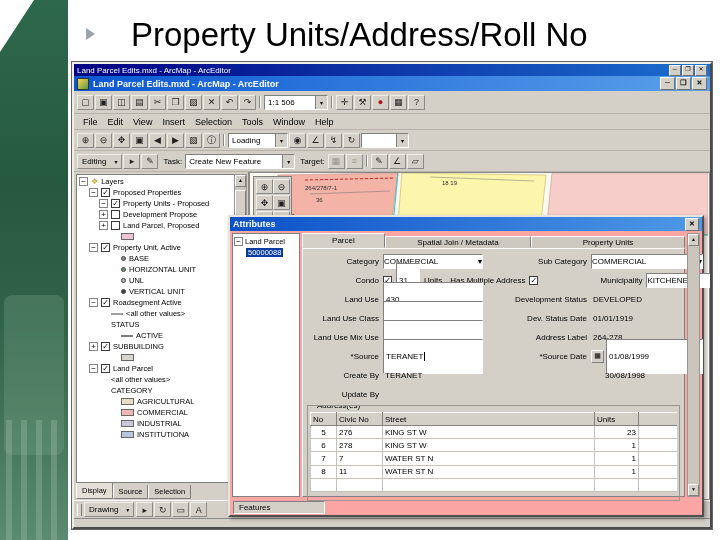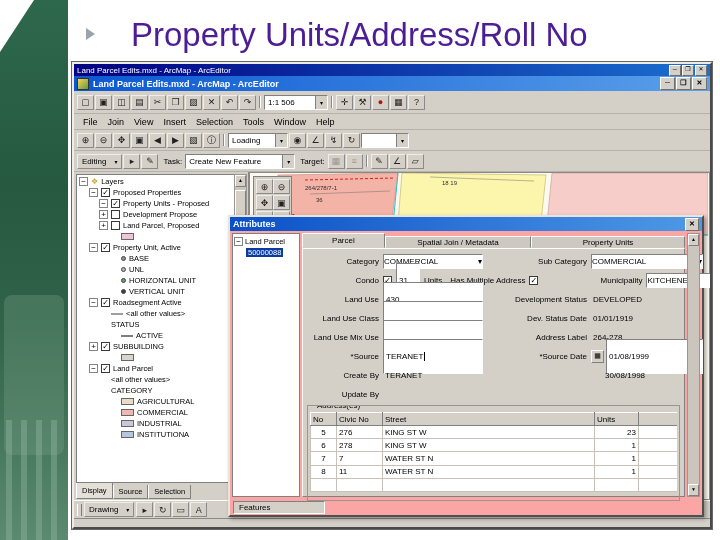--- a/index.html
+++ b/index.html
@@ -8,21 +8,21 @@
   
   .green-band{position:absolute;left:0;top:0;width:68px;height:540px;
     background:linear-gradient(180deg,#2e684c 0%,#26593f 35%,#306349 60%,#47785e 82%,#5c8a71 100%);}
   .gb-wedge{position:absolute;left:0;top:0;width:34px;height:52px;background:#fff;
     clip-path:polygon(0 0,100% 0,0 100%);}
   .gb-light1{position:absolute;left:4px;top:295px;width:60px;height:160px;background:#7da78c;opacity:.30;border-radius:8px;}
   .gb-cols{position:absolute;left:6px;top:420px;width:58px;height:120px;opacity:.35;
     background:repeating-linear-gradient(90deg,#9cc0a8 0 6px,transparent 6px 15px);}
   .bullet-tri{position:absolute;left:86px;top:28px;width:0;height:0;
     border-left:9px solid #9aa2ac;border-top:6px solid transparent;border-bottom:6px solid transparent;}
-  .slide-title{position:absolute;left:131px;top:16px;margin:0;font-size:33px;font-weight:400;color:#4c1d95;letter-spacing:0;}
+  .slide-title{position:absolute;left:131px;top:16px;margin:0;font-size:33px;font-weight:400;color:#000000;letter-spacing:0;}
 
   
   .window{position:absolute;left:72px;top:62px;width:636px;height:463px;background:#d4d0c8;
     border:2px solid;border-color:#efede8 #4a4a4a #4a4a4a #efede8;box-shadow:0 0 0 1px #666;
     display:flex;flex-direction:column;overflow:hidden;}
   .tbar1{height:12px;background:linear-gradient(90deg,#000082,#1b6fd0);color:#fff;font-size:8px;
     display:flex;align-items:center;padding:0 3px;gap:3px;flex:none;}
   .tbar2{height:15px;background:linear-gradient(90deg,#0a57d2,#5aa0ea);color:#fff;font-size:9px;font-weight:bold;
     display:flex;align-items:center;padding:0 3px;gap:4px;flex:none;}
   .appicon{width:10px;height:10px;background:linear-gradient(135deg,#ffd34d,#5a9e46);border:1px solid #333;flex:none;}
@@ -197,21 +197,21 @@
         <span class="tbtn">✛</span>
         <span class="tbtn">⚒</span>
         <span class="tbtn" style="color: rgb(176, 16, 16);">●</span>
         <span class="tbtn">▦</span>
         <span class="tbtn">?</span>
       </span>
   </div>
 
   <div class="menubar" id="menubar">
       <span class="menu-item">File</span>
-      <span class="menu-item">Join</span>
+      <span class="menu-item">Edit</span>
       <span class="menu-item">View</span>
       <span class="menu-item">Insert</span>
       <span class="menu-item">Selection</span>
       <span class="menu-item">Tools</span>
       <span class="menu-item">Window</span>
       <span class="menu-item">Help</span>
     </div>
 
   <div class="toolbar t2">
     <span class="btngroup">
@@ -304,27 +304,27 @@
             <span class="cb">✓</span>
             <span class="tlabel">Property Unit, Active</span>
           </div>
           <div class="trow" style="padding-left: 32px;">
             <span class="expand none"></span>
             <span class="ldot" style="background: rgb(143, 143, 143);"></span>
             <span class="tlabel">BASE</span>
           </div>
           <div class="trow" style="padding-left: 32px;">
             <span class="expand none"></span>
+            <span class="ldot" style="background: rgb(99, 160, 99);"></span>
+            <span class="tlabel">HORIZONTAL UNIT</span>
+          </div>
+          <div class="trow" style="padding-left: 32px;">
+            <span class="expand none"></span>
             <span class="ldot" style="background: rgb(181, 181, 181);"></span>
             <span class="tlabel">UNL</span>
-          </div>
-          <div class="trow" style="padding-left: 32px;">
-            <span class="expand none"></span>
-            <span class="ldot" style="background: rgb(99, 160, 99);"></span>
-            <span class="tlabel">HORIZONTAL UNIT</span>
           </div>
           <div class="trow" style="padding-left: 32px;">
             <span class="expand none"></span>
             <span class="ldot" style="background: rgb(63, 63, 63);"></span>
             <span class="tlabel">VERTICAL UNIT</span>
           </div>
           <div class="trow" style="padding-left: 12px;">
             <span class="expand">−</span>
             <span class="cb">✓</span>
             <span class="tlabel">Roadsegment Active</span>

